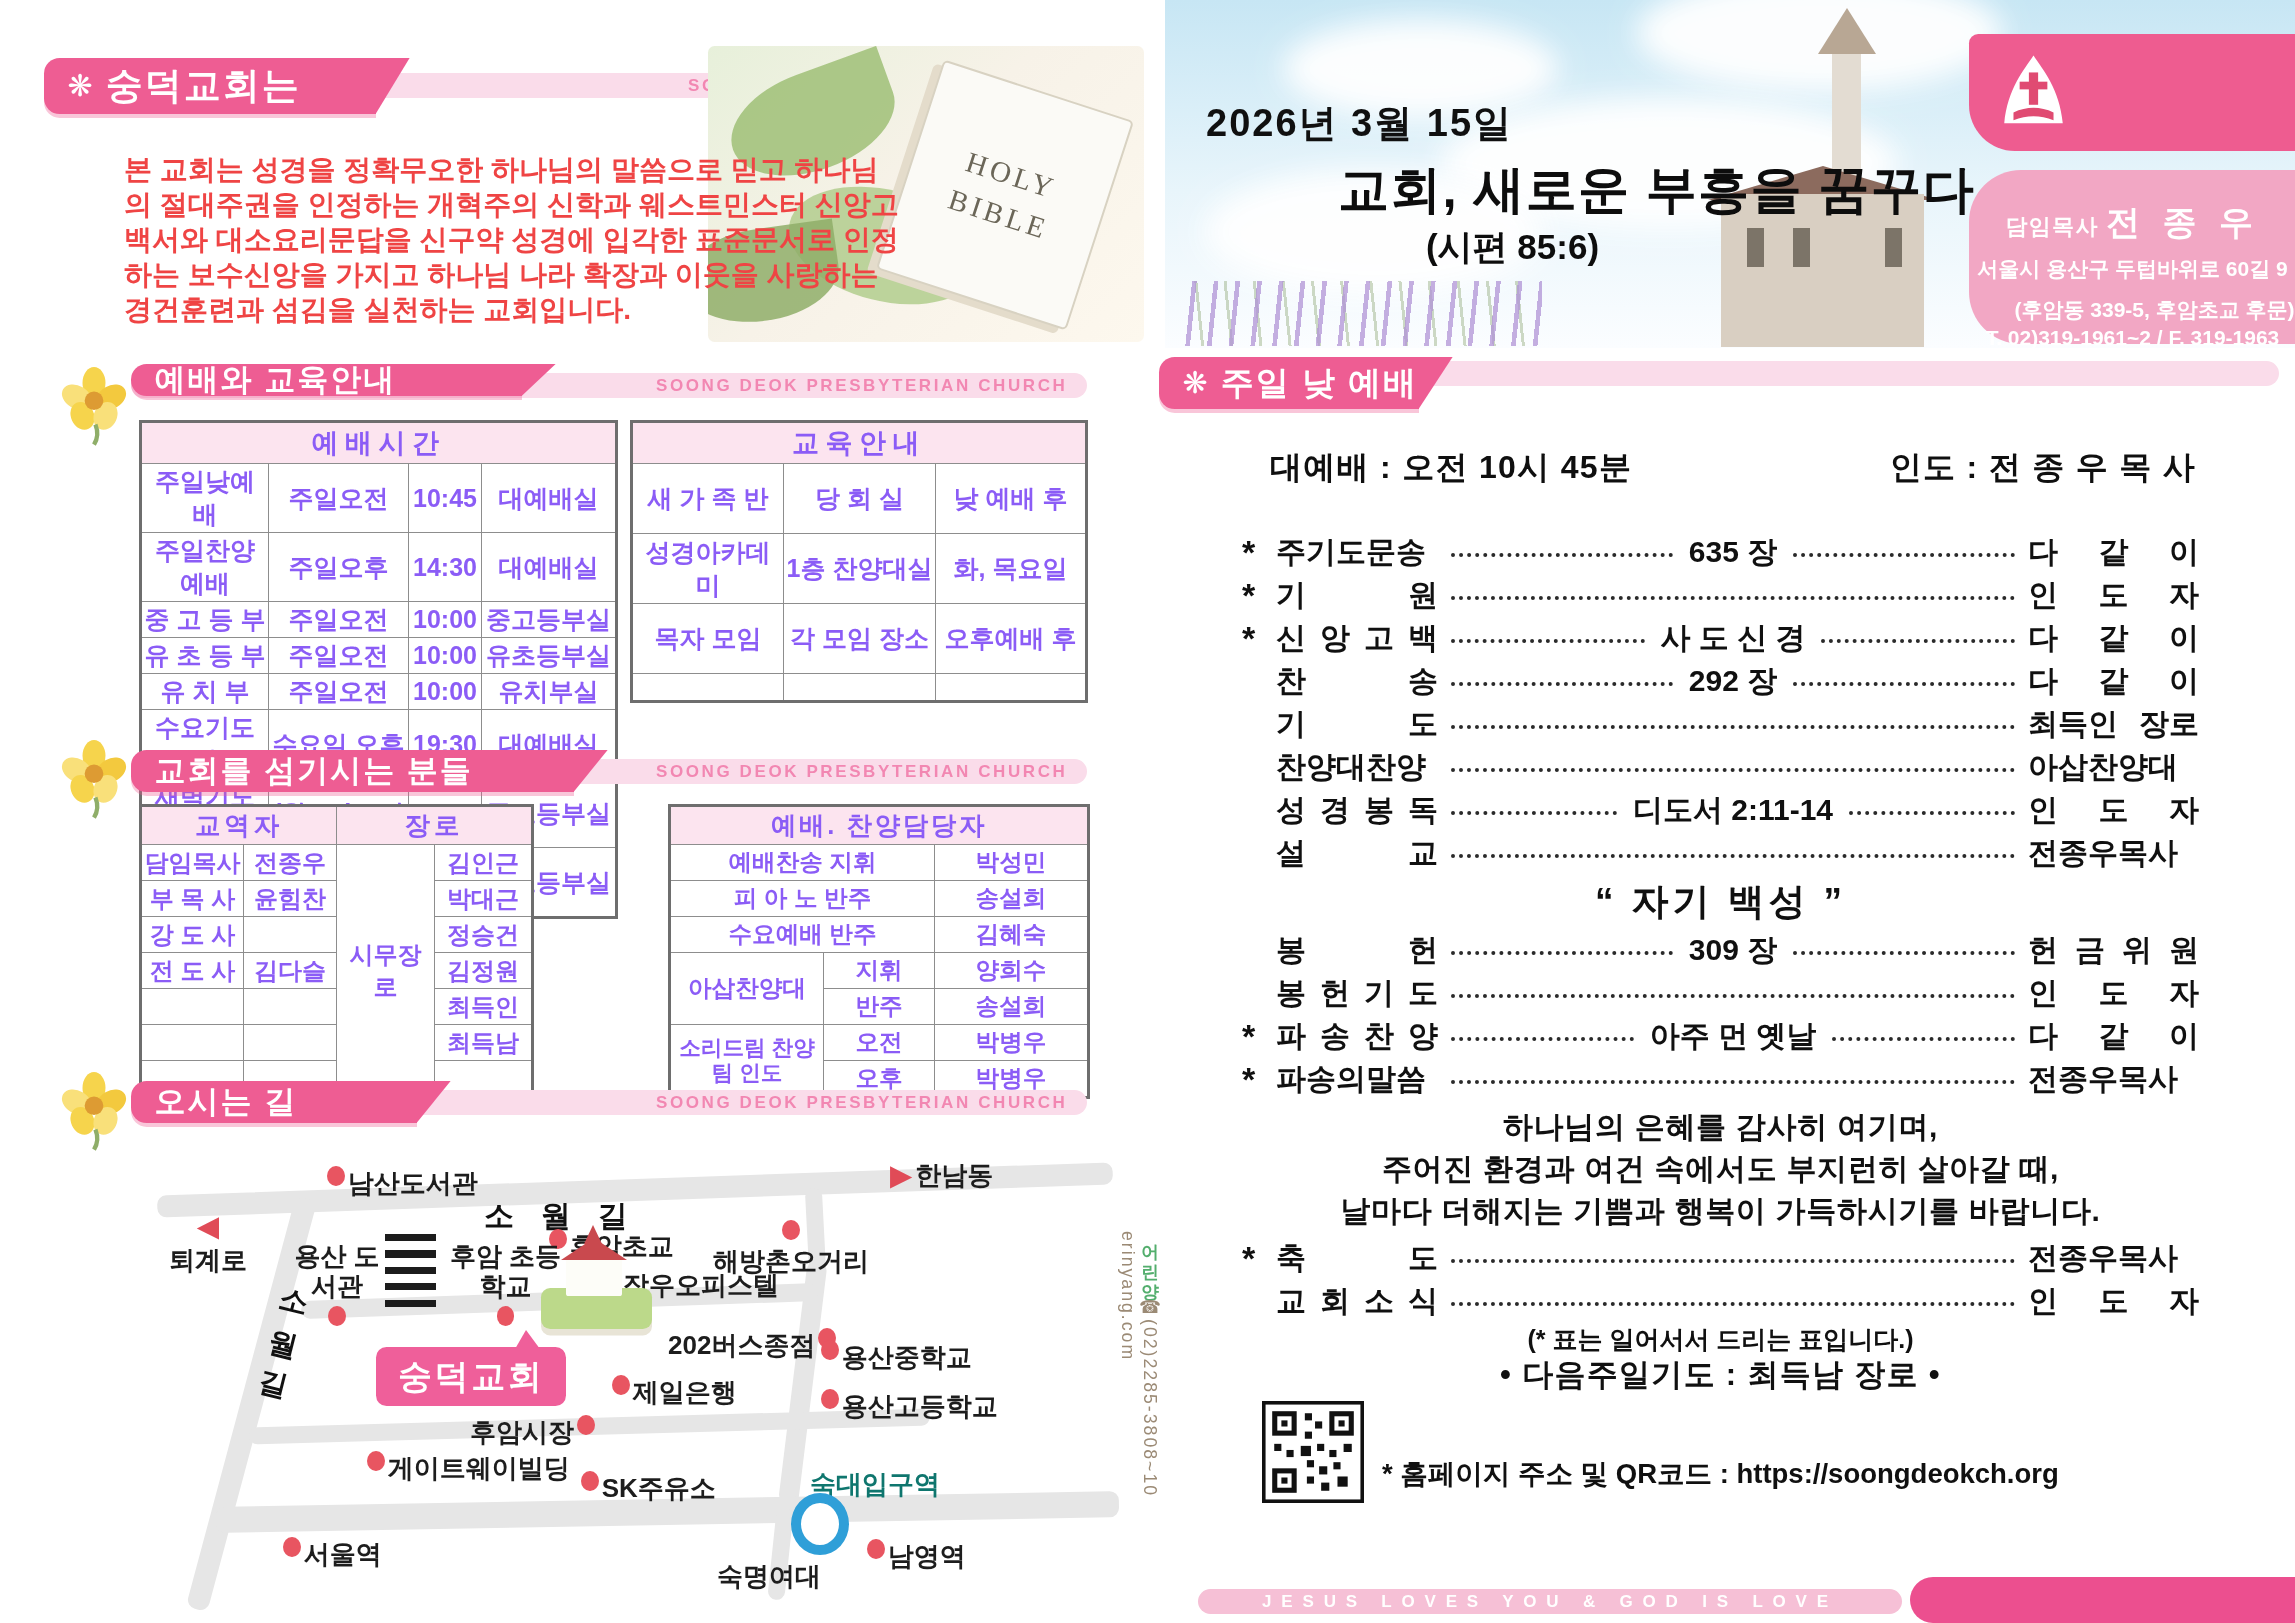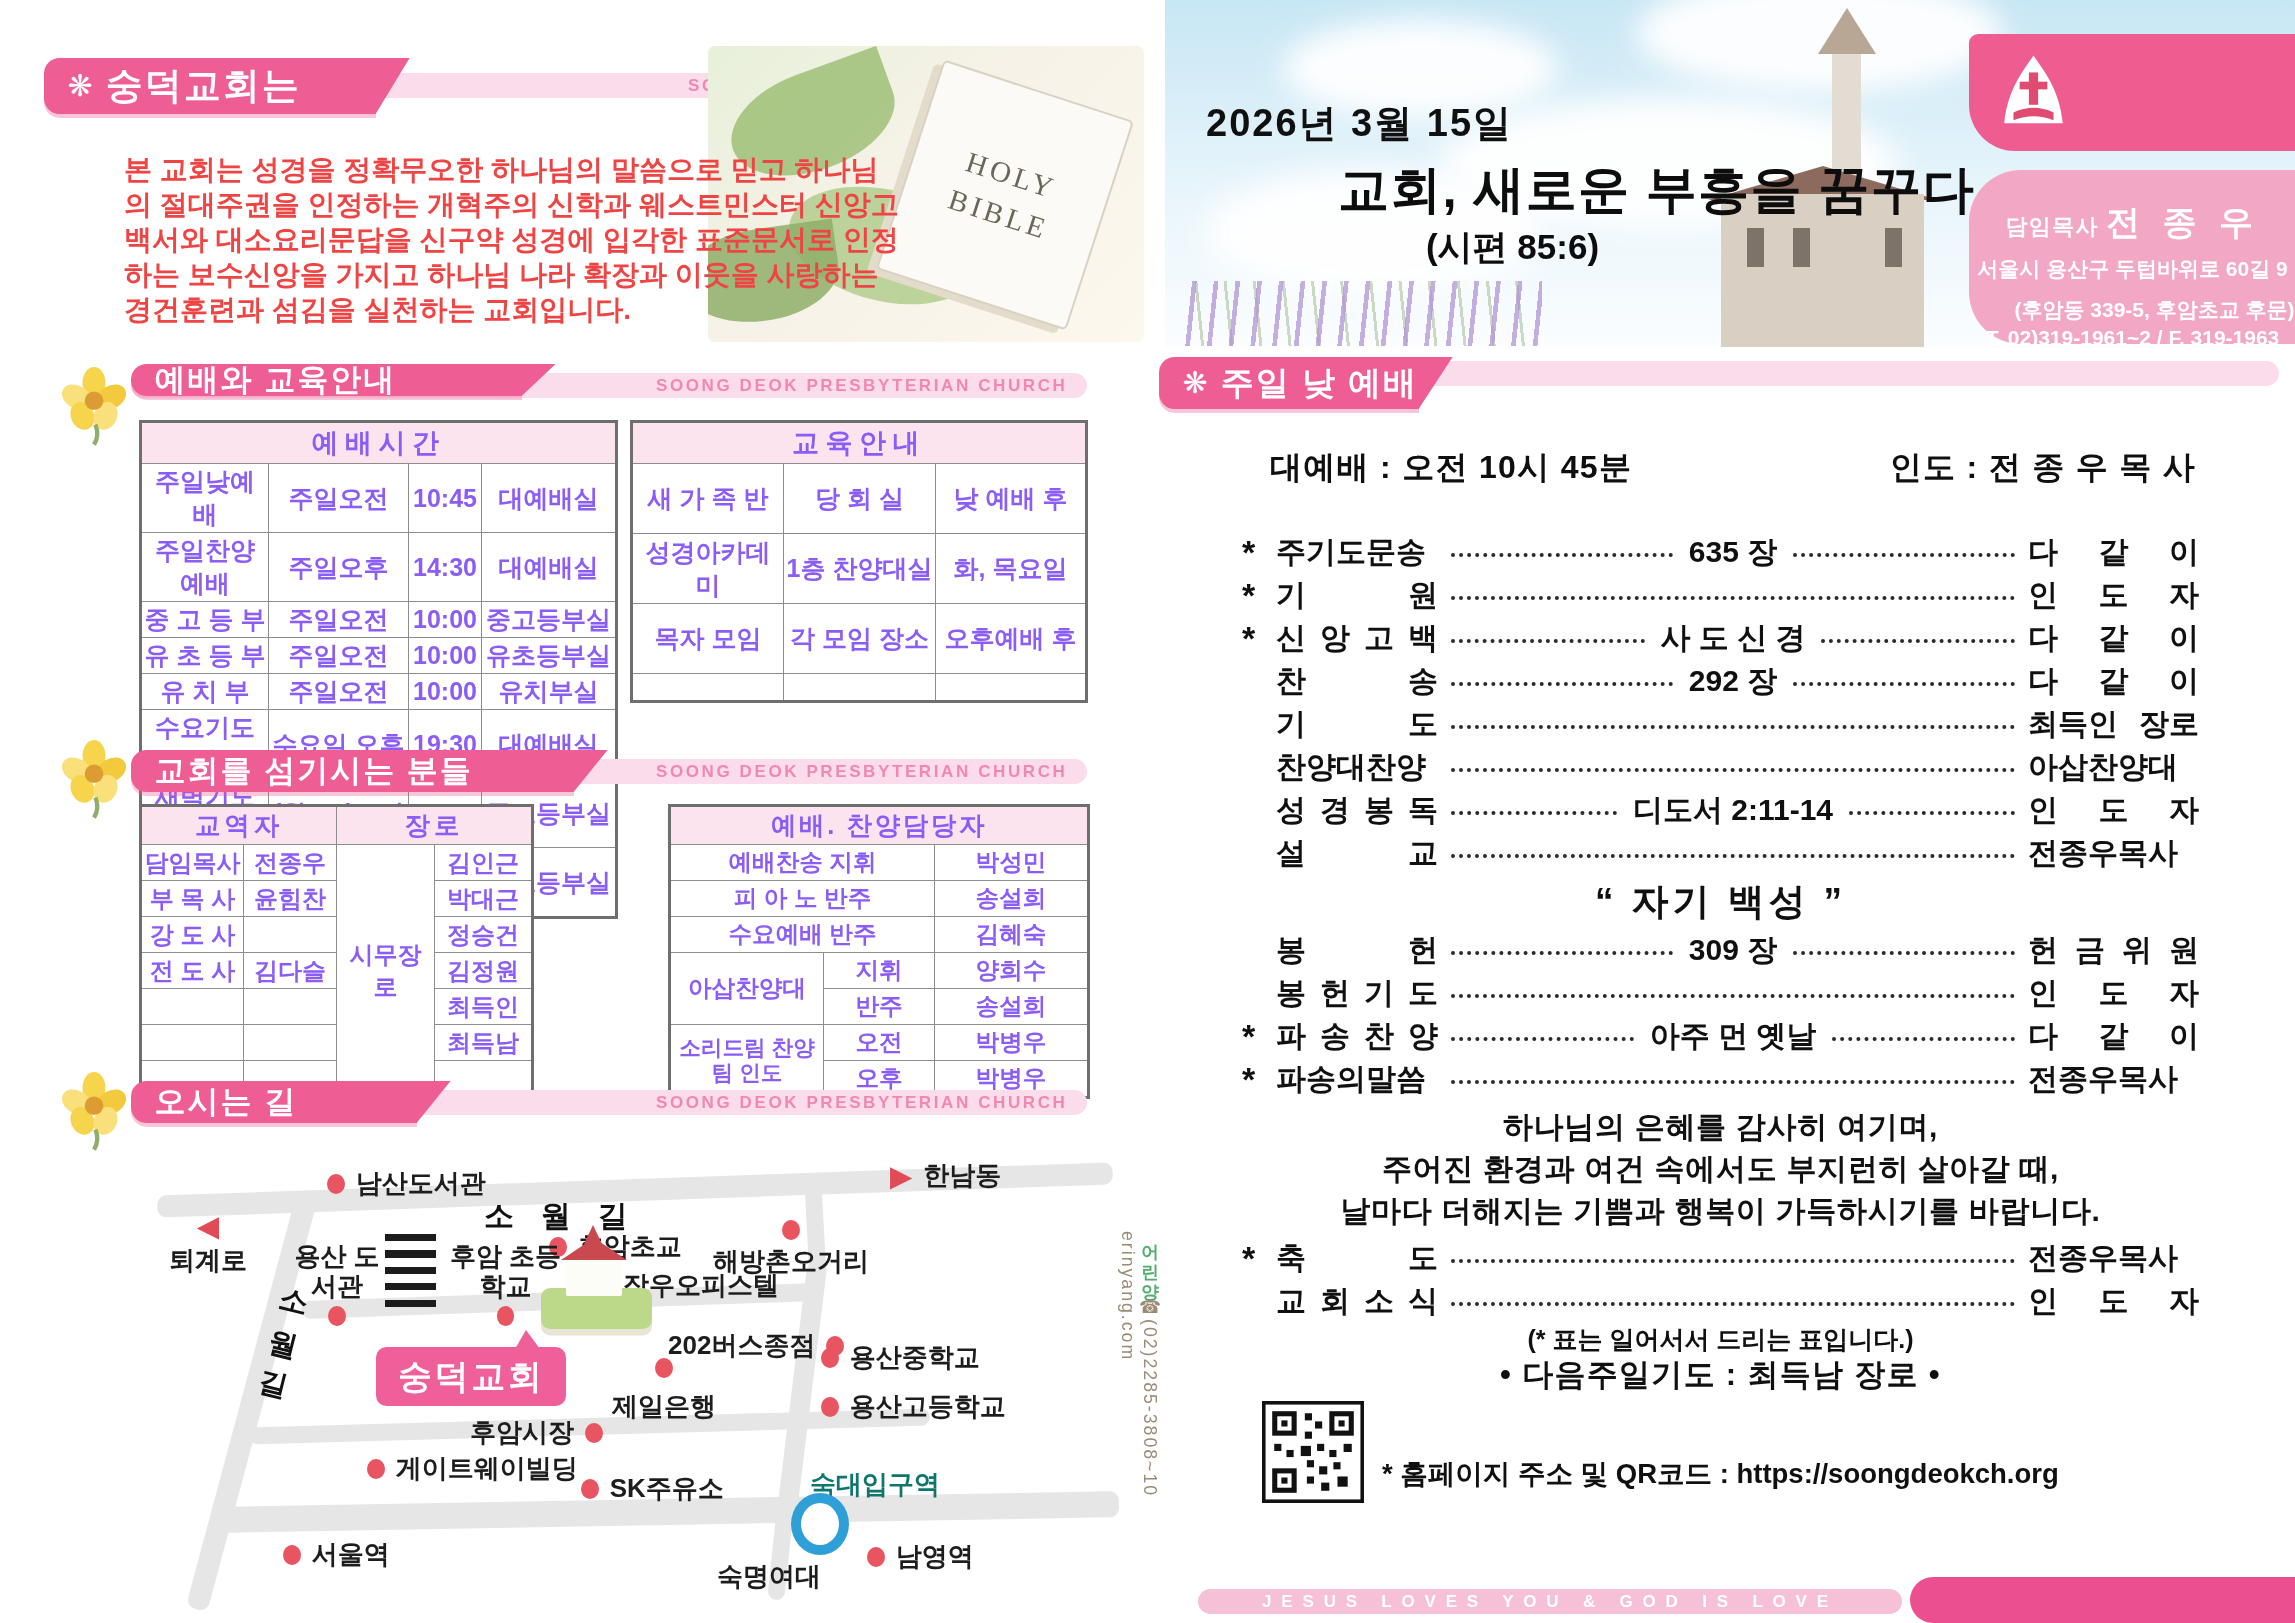--- a/index.html
+++ b/index.html
@@ -41,21 +41,21 @@
   #staff-table{font-size:24px;} #staff-table th{height:35px;font-size:25.5px;letter-spacing:3.9px;}
   #staff-table td{height:33px;}
   #praise-table{font-size:23.6px;} #praise-table th{height:35px;font-size:25.5px;letter-spacing:2.6px;}
   #praise-table td{height:33px;line-height:1.15;}
 
   .flower{position:absolute;width:72px;height:79px;}
 
   
   .road{position:absolute;background:#e6e6e6;border-radius:9.2px;}
   .mlabel{position:absolute;font-size:26px;font-weight:bold;color:#1d1d1d;white-space:nowrap;
-          display:flex;align-items:center;gap:11px;z-index:3;}
+          display:flex;gap:3px;z-index:3;}
   .mlabel.wrap{white-space:normal;text-align:center;line-height:1.15;display:block;}
   .dot{width:17.7px;height:20px;background:#e85561;border-radius:50%;display:inline-block;flex:0 0 auto;}
   .arrow-r{color:#e04b57;font-size:29px;} .arrow-l{color:#e04b57;font-size:29px;}
   .roadname{font-size:30px;letter-spacing:9.2px;color:#111;}
   .crosswalk{position:absolute;left:385px;top:1234px;width:51px;height:77px;z-index:2;
      background:repeating-linear-gradient(180deg,#1c1c1c 0 7.2px,transparent 7.2px 16.4px);}
   .badge{position:absolute;left:376px;top:1347px;background:#ef5f9a;color:#fff;font-weight:bold;
      font-size:34px;letter-spacing:2.6px;padding:6.5px 22px;border-radius:10.5px;z-index:4;}
   .badge::after{content:'';position:absolute;right:26px;top:-17px;
      border-left:11.8px solid transparent;border-right:14.4px solid transparent;border-bottom:19.6px solid #ef5f9a;}
@@ -453,21 +453,21 @@
     <div class="badge" style="left:376px;top:215px;"><span>숭덕교회</span></div>
 
     <div class="mlabel" style="left:668px;top:196px;">
         <span>202버스종점</span>
         <span class="dot"></span>
       </div>
     <div class="mlabel" style="left:821px;top:208px;">
         <span class="dot"></span>
         <span>용산중학교</span>
       </div>
-    <div class="mlabel" style="left:612px;top:226px;flex-direction:column;">
+    <div class="mlabel" style="left:612px;top:243px;">
         <span class="dot"></span>
         <span>제일은행</span>
       </div>
     <div class="mlabel" style="left:821px;top:257px;">
         <span class="dot"></span>
         <span>용산고등학교</span>
       </div>
     <div class="mlabel" style="left:470px;top:283px;">
         <span>후암시장</span>
         <span class="dot"></span>

